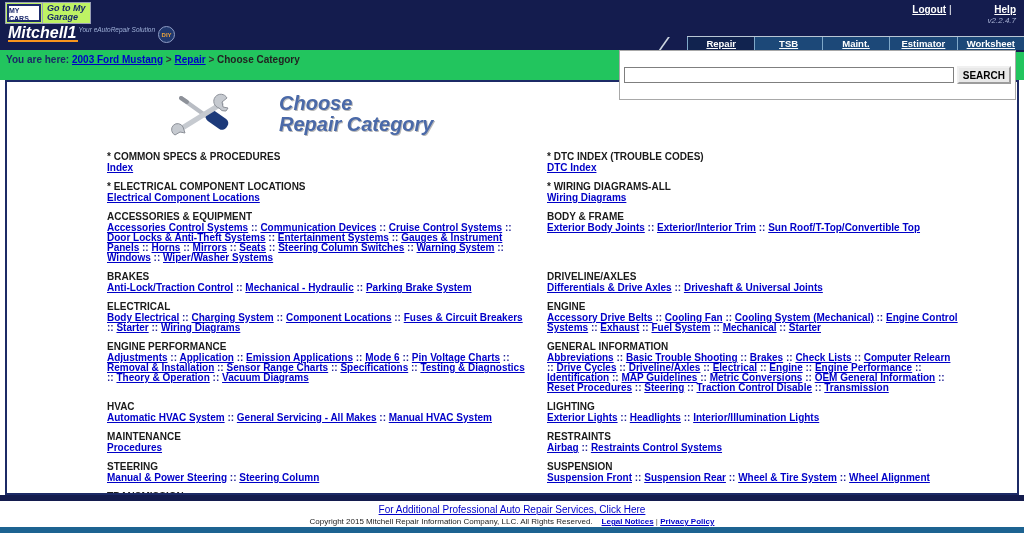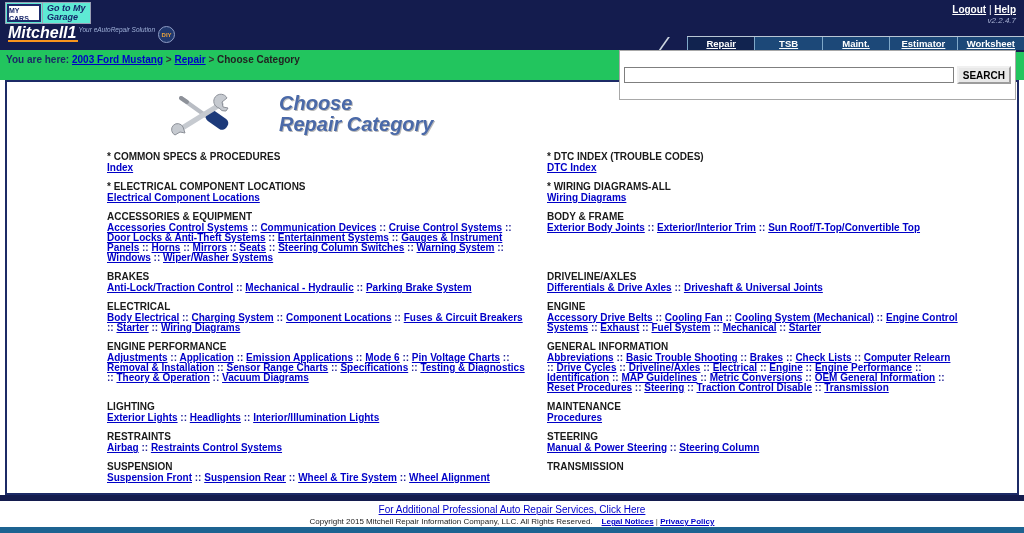--- a/index.html
+++ b/index.html
@@ -1,32 +1,32 @@
 <!DOCTYPE html>
 <html><head>
 <meta charset="utf-8">
 <style>
   * { margin:0; padding:0; box-sizing:border-box; }
   html,body { width:1024px; height:533px; background:#fff; overflow:hidden;
     font-family:"Liberation Sans", sans-serif; }
 
   
   .header { position:relative; width:1024px; height:50px; background:#141c4e; }
-  .garage-btn { position:absolute; left:5px; top:2px; height:22px; background:#5eead4;
+  .garage-btn { position:absolute; left:5px; top:2px; height:22px; background:#bef264;
     border:1px solid #9aa0b5; display:flex; align-items:stretch; cursor:pointer; }
   .plate { width:34px; margin:1px; border:2px solid #1b2a6b; background:#fff;
     display:flex; flex-direction:column; align-items:center; justify-content:center; }
   .plate-top { font-size:4px; color:#1b2a6b; letter-spacing:1px; line-height:4px; }
   .plate-text { font-size:7px; font-weight:bold; color:#1b2a6b; line-height:8px; }
   .garage-label { border-left:1px solid #9aa0b5; padding:1px 4px; font-size:9px;
     font-weight:bold; font-style:italic; color:#14256b; line-height:9px;
     display:flex; flex-direction:column; justify-content:center; }
   .top-right { position:absolute; right:8px; top:4px; text-align:right; }
   .top-links { font-size:10px; font-weight:bold; }
-  .top-links a { color:#fff; text-decoration:underline; }
+  .top-links a { color:#fff; text-decoration:underline;margin-left:40px; }
   .top-links .pipe { color:#fff; font-weight:normal; }
   .version { font-size:8px; color:#aab4d6; font-style:italic; margin-top:1px; }
 
   .logo { position:absolute; left:8px; top:25px; display:flex; align-items:flex-start; }
   .brand-wrap { display:flex; flex-direction:row; }
   .brand { font-size:16px; font-weight:bold; font-style:italic; color:#fff;
     line-height:15px; border-bottom:2px solid #f7941d; padding-right:2px; }
   .tagline { font-size:6.5px; color:#9fb0d8; font-style:italic; margin-top:1px; }
   .diy-badge { width:17px; height:17px; border-radius:50%; background:#21386e;
     border:1px solid #8f9cc4; color:#e8a33d; font-size:6px; font-weight:bold;
@@ -202,20 +202,24 @@
       </div>
       <div class="cat-cell">
         <div class="cat-heading">ENGINE PERFORMANCE</div>
         <div class="cat-links"><a href="#" class="cat-link">Adjustments</a><span class="sep"> :: </span><a href="#" class="cat-link">Application</a><span class="sep"> :: </span><a href="#" class="cat-link">Emission Applications</a><span class="sep"> :: </span><a href="#" class="cat-link">Mode 6</a><span class="sep"> :: </span><a href="#" class="cat-link">Pin Voltage Charts</a><span class="sep"> :: </span><a href="#" class="cat-link">Removal &amp; Installation</a><span class="sep"> :: </span><a href="#" class="cat-link">Sensor Range Charts</a><span class="sep"> :: </span><a href="#" class="cat-link">Specifications</a><span class="sep"> :: </span><a href="#" class="cat-link">Testing &amp; Diagnostics</a><span class="sep"> :: </span><a href="#" class="cat-link">Theory &amp; Operation</a><span class="sep"> :: </span><a href="#" class="cat-link">Vacuum Diagrams</a></div>
       </div>
       <div class="cat-cell">
         <div class="cat-heading">GENERAL INFORMATION</div>
         <div class="cat-links"><a href="#" class="cat-link">Abbreviations</a><span class="sep"> :: </span><a href="#" class="cat-link">Basic Trouble Shooting</a><span class="sep"> :: </span><a href="#" class="cat-link">Brakes</a><span class="sep"> :: </span><a href="#" class="cat-link">Check Lists</a><span class="sep"> :: </span><a href="#" class="cat-link">Computer Relearn</a><span class="sep"> :: </span><a href="#" class="cat-link">Drive Cycles</a><span class="sep"> :: </span><a href="#" class="cat-link">Driveline/Axles</a><span class="sep"> :: </span><a href="#" class="cat-link">Electrical</a><span class="sep"> :: </span><a href="#" class="cat-link">Engine</a><span class="sep"> :: </span><a href="#" class="cat-link">Engine Performance</a><span class="sep"> :: </span><a href="#" class="cat-link">Identification</a><span class="sep"> :: </span><a href="#" class="cat-link">MAP Guidelines</a><span class="sep"> :: </span><a href="#" class="cat-link">Metric Conversions</a><span class="sep"> :: </span><a href="#" class="cat-link">OEM General Information</a><span class="sep"> :: </span><a href="#" class="cat-link">Reset Procedures</a><span class="sep"> :: </span><a href="#" class="cat-link">Steering</a><span class="sep"> :: </span><a href="#" class="cat-link">Traction Control Disable</a><span class="sep"> :: </span><a href="#" class="cat-link">Transmission</a></div>
       </div>
       <div class="cat-cell">
+        <div class="cat-heading">HVAC</div>
+        <div class="cat-links"><a href="#" class="cat-link">Automatic HVAC System</a><span class="sep"> :: </span><a href="#" class="cat-link">General Servicing - All Makes</a><span class="sep"> :: </span><a href="#" class="cat-link">Manual HVAC System</a></div>
+      </div>
+      <div class="cat-cell">
         <div class="cat-heading">LIGHTING</div>
         <div class="cat-links"><a href="#" class="cat-link">Exterior Lights</a><span class="sep"> :: </span><a href="#" class="cat-link">Headlights</a><span class="sep"> :: </span><a href="#" class="cat-link">Interior/Illumination Lights</a></div>
       </div>
       <div class="cat-cell">
         <div class="cat-heading">MAINTENANCE</div>
         <div class="cat-links"><a href="#" class="cat-link">Procedures</a></div>
       </div>
       <div class="cat-cell">
         <div class="cat-heading">RESTRAINTS</div>
         <div class="cat-links"><a href="#" class="cat-link">Airbag</a><span class="sep"> :: </span><a href="#" class="cat-link">Restraints Control Systems</a></div>

